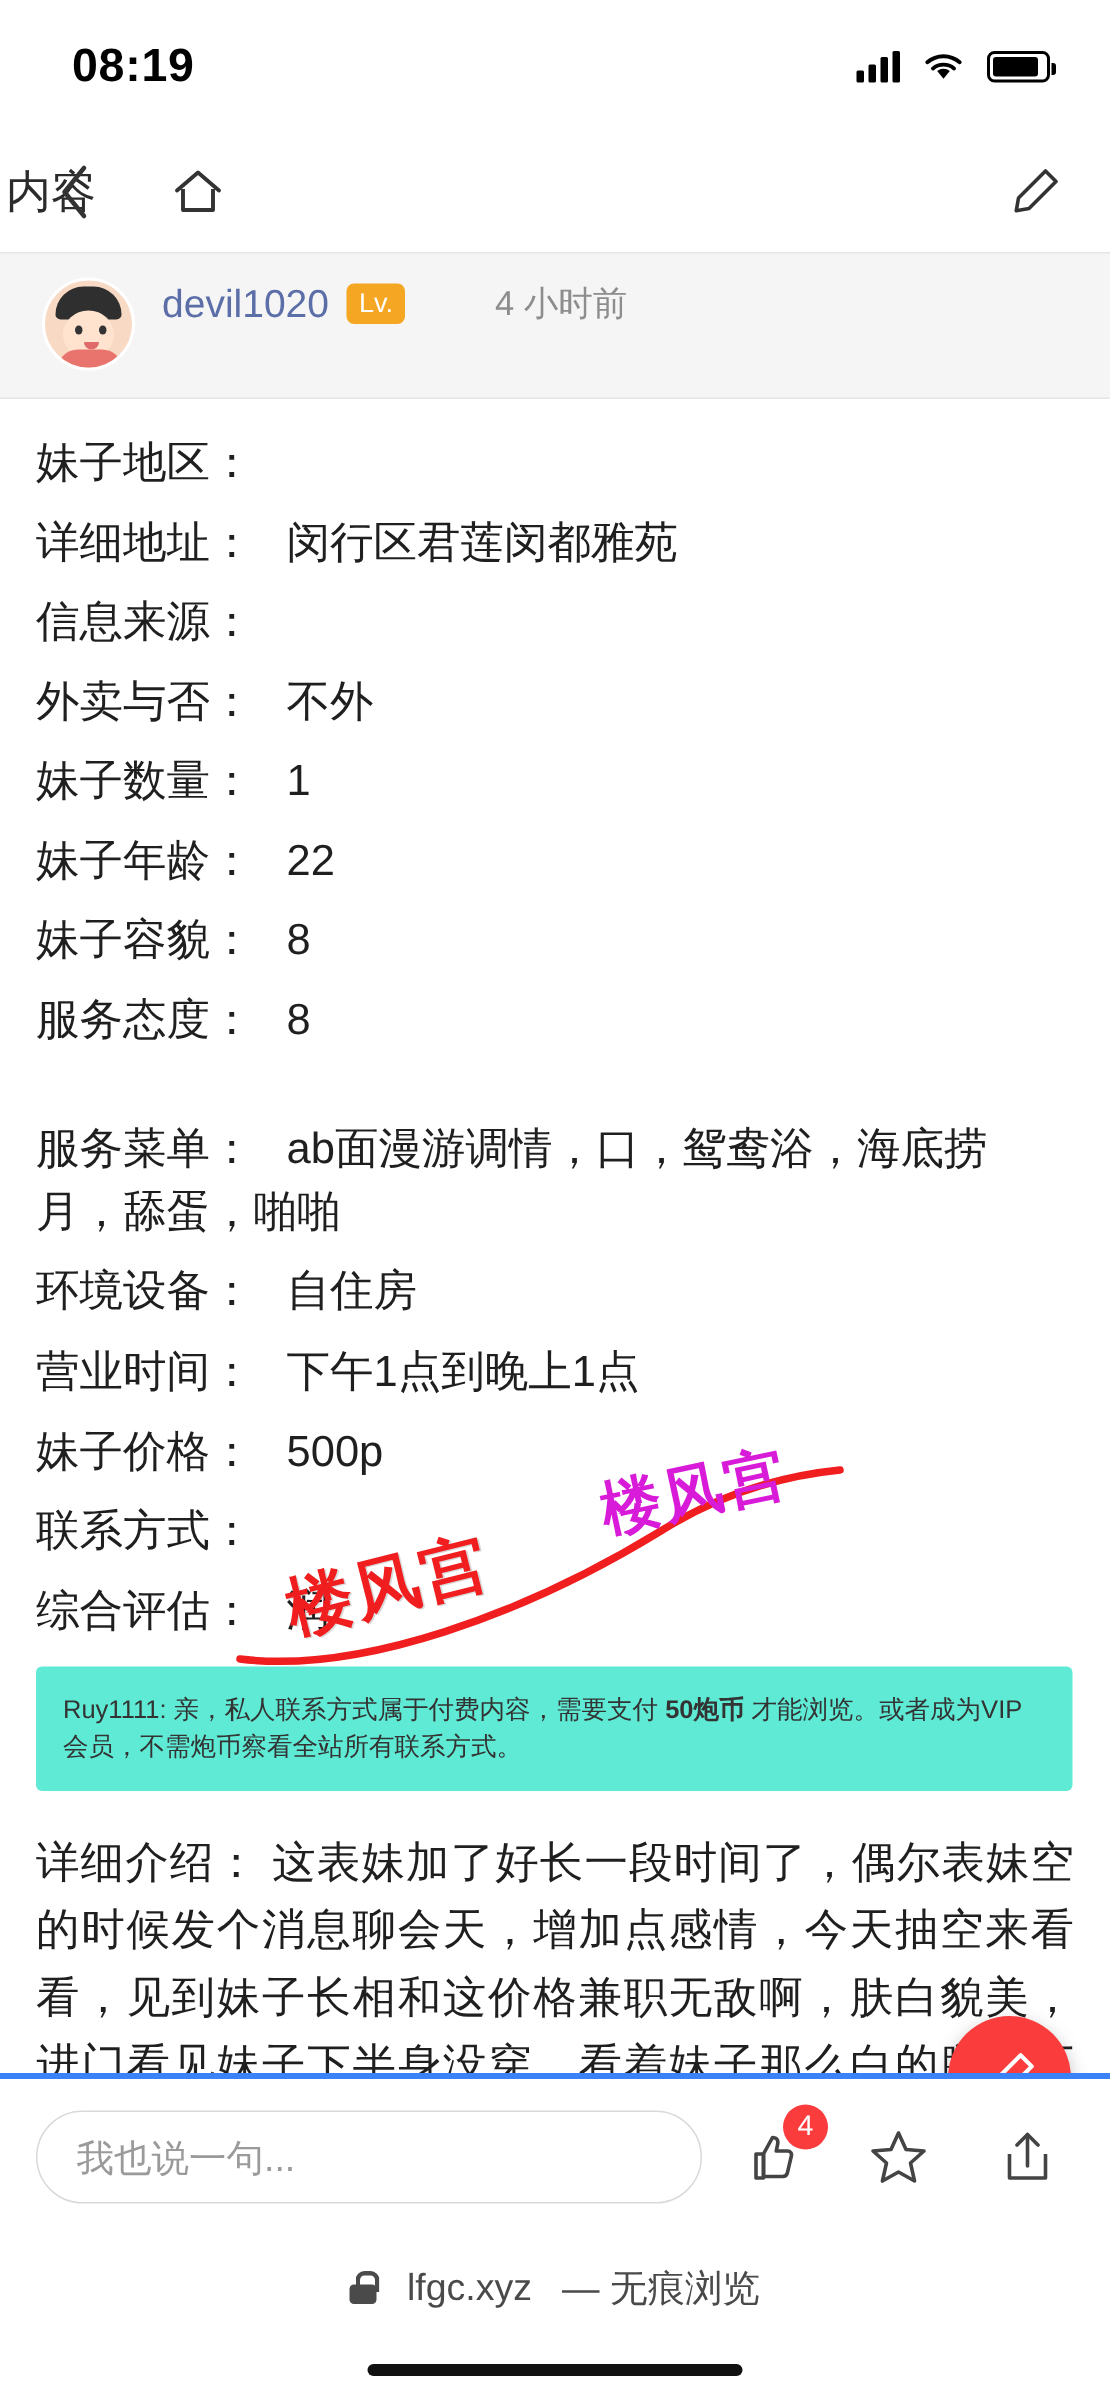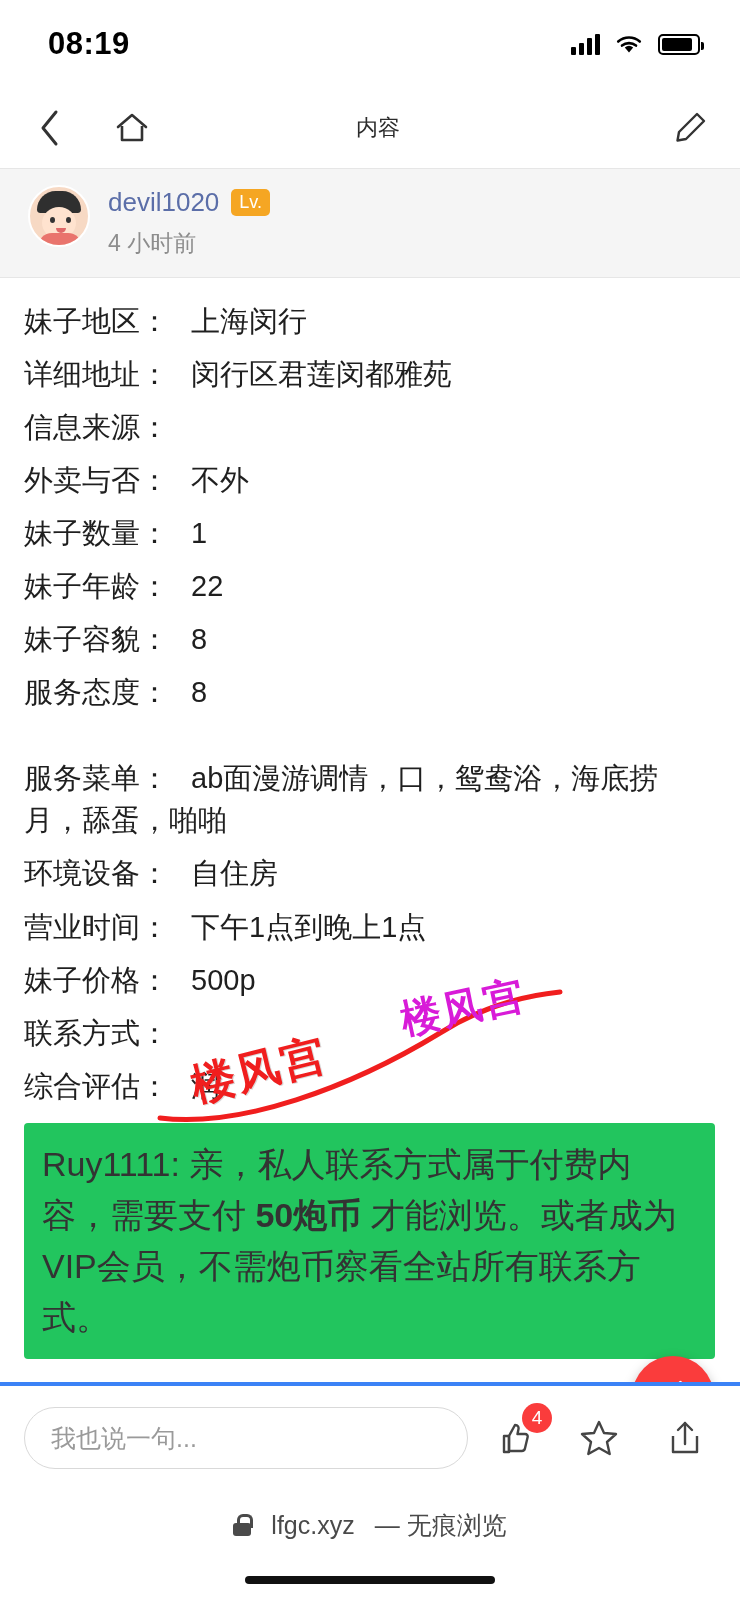--- a/index.html
+++ b/index.html
@@ -59,22 +59,22 @@
   .navbar {
     height: 80px;
     display: flex;
     align-items: center;
     padding: 0 28px;
     background: #ffffff;
     flex: 0 0 auto;
     position: relative;
   }
   .nav-title {
-    position: absolute; left: 16px; right: 0; text-align: center;
-    font-size: 22px; color: #2b2b2b;
+    position: absolute; left: 4px; right: 0; text-align: left;
+    font-size: 30px; color: #2b2b2b;
   }
   .nav-left { display: flex; align-items: center; gap: 38px; z-index: 2; }
   .nav-right { margin-left: auto; z-index: 2; }
   .icon-btn {
     width: 44px; height: 44px;
     display: flex; align-items: center; justify-content: center;
     color: #333;
   }
 
   
@@ -95,29 +95,29 @@
     position: relative; overflow: hidden;
     flex: 0 0 auto;
   }
   .avatar .hair { position: absolute; top: 4px; left: 7px; width: 44px; height: 22px; background: #2f2f2f; border-radius: 22px 22px 4px 4px; }
   .avatar .face { position: absolute; top: 20px; left: 12px; width: 34px; height: 32px; background: #ffe3cf; border-radius: 50%; }
   .avatar .eye-l, .avatar .eye-r { position: absolute; top: 30px; width: 5px; height: 6px; background: #333; border-radius: 50%; }
   .avatar .eye-l { left: 20px; }
   .avatar .eye-r { left: 36px; }
   .avatar .mouth { position: absolute; top: 41px; left: 26px; width: 10px; height: 5px; background: #e06a6a; border-radius: 0 0 8px 8px; }
   .avatar .body { position: absolute; bottom: -8px; left: 8px; width: 44px; height: 20px; background: #e9746d; border-radius: 14px 14px 0 0; }
-  .author-meta { display: flex; flex-direction: column; gap: 10px; padding-top: 2px; }
+  .author-meta { display: flex; gap: 28px; padding-top: 2px; }
   .author-line { display: flex; align-items: center; gap: 12px; }
   .author-name { font-size: 26px; color: #5b6ea8; }
   .lv-badge {
     background: #f5a623; color: #fff;
     font-size: 18px; border-radius: 5px;
     padding: 2px 8px; line-height: 1.25;
   }
-  .author-time { font-size: 23px; color: #8d8d8d; }
+  .author-time { font-size: 23px; color: #8d8d8d; margin-left: 32px; }
 
   
   .content {
     flex: 1 1 auto;
     position: relative;
     overflow: hidden;
     padding: 22px 24px 0 24px;
     font-size: 29px;
     line-height: 1.45;
     color: #1f1f1f;
@@ -143,25 +143,25 @@
     transform: rotate(-12deg);
     letter-spacing: 2px;
   }
   .wm-swoosh {
     position: absolute; left: 150px; top: 700px;
     width: 420px; height: 160px; pointer-events: none;
   }
 
   
   .notice {
-    background: #22c55e;
+    background: #5eead4;
     border-radius: 4px;
     margin: 16px 1px 10px 0;
     padding: 16px 18px;
-    font-size: 34px;
+    font-size: 17px;
     line-height: 1.5;
     color: #333;
   }
   .notice b { font-weight: 700; }
 
   
   .desc {
     margin-top: 26px;
     font-size: 29px;
     line-height: 1.55;
@@ -308,21 +308,20 @@
       </div>
       <div class="author-time">4 小时前</div>
     </div>
   </div>
 
   <div class="content">
 
     <div id="fields">
         <div class="field">
           <span class="k">妹子地区：</span>
-          <span class="v">上海闵行</span>
         </div>
         <div class="field">
           <span class="k">详细地址：</span>
           <span class="v">闵行区君莲闵都雅苑</span>
         </div>
         <div class="field">
           <span class="k">信息来源：</span>
           <span class="v"></span>
         </div>
         <div class="field">

